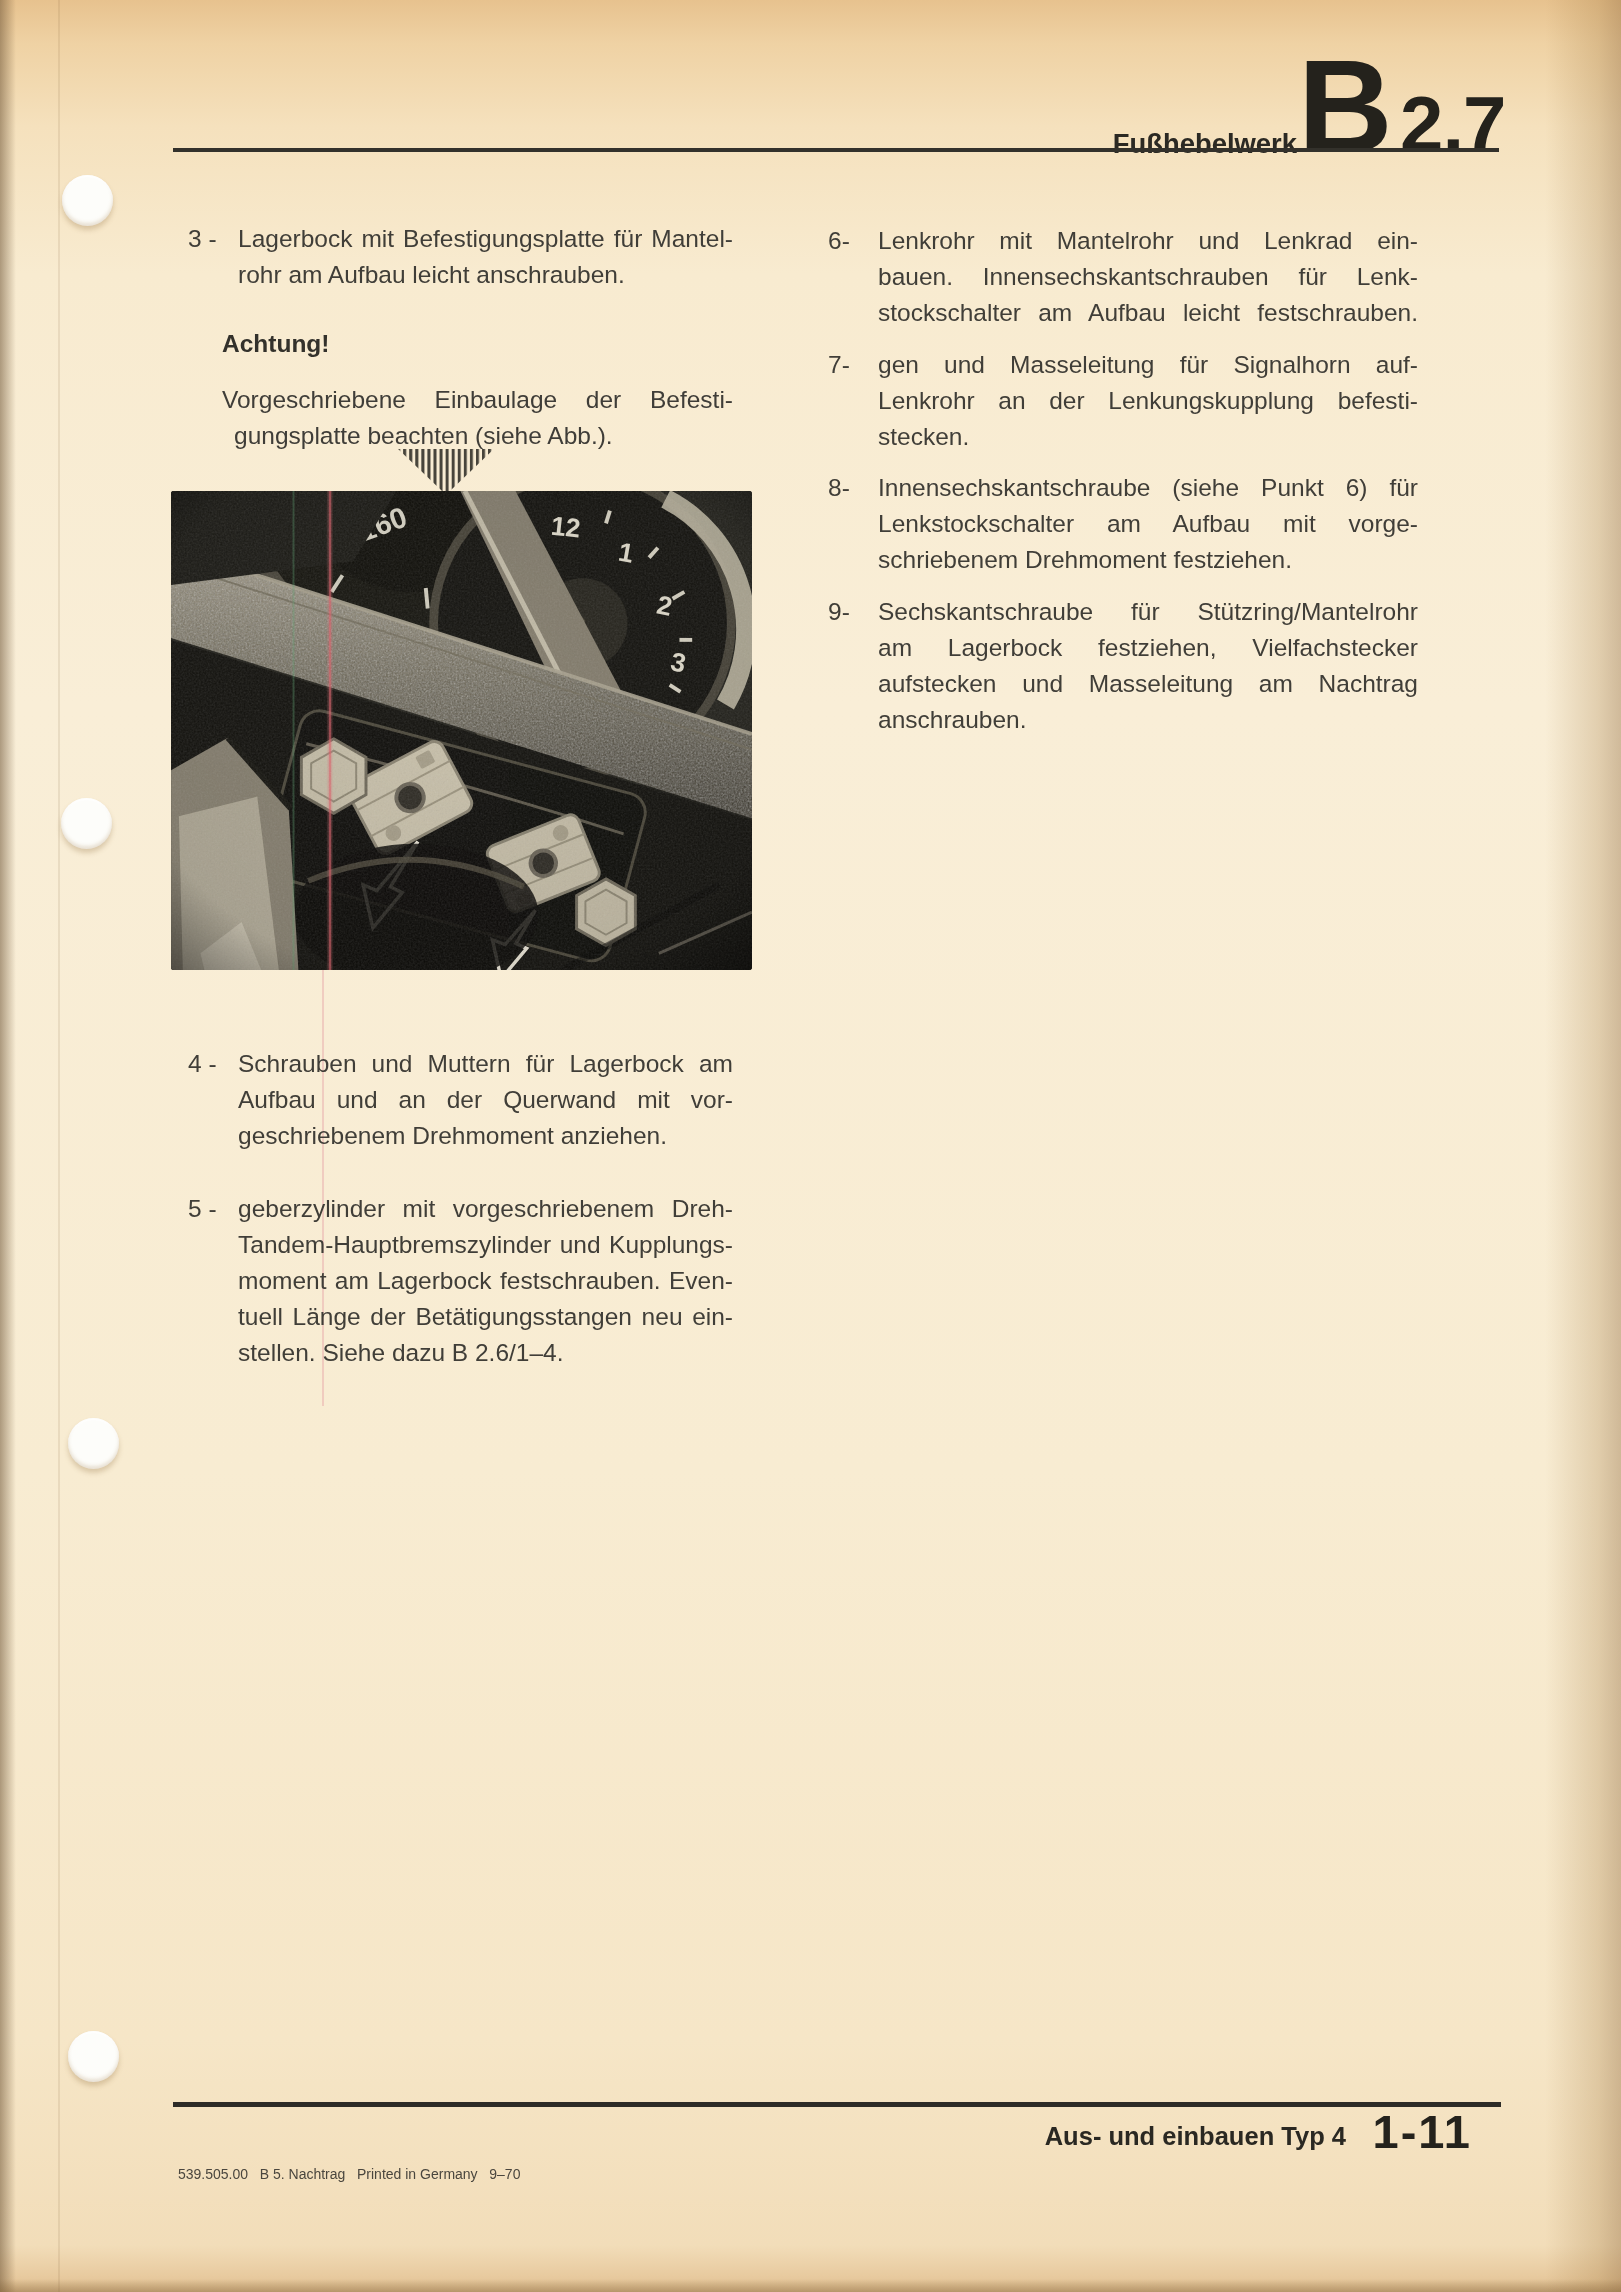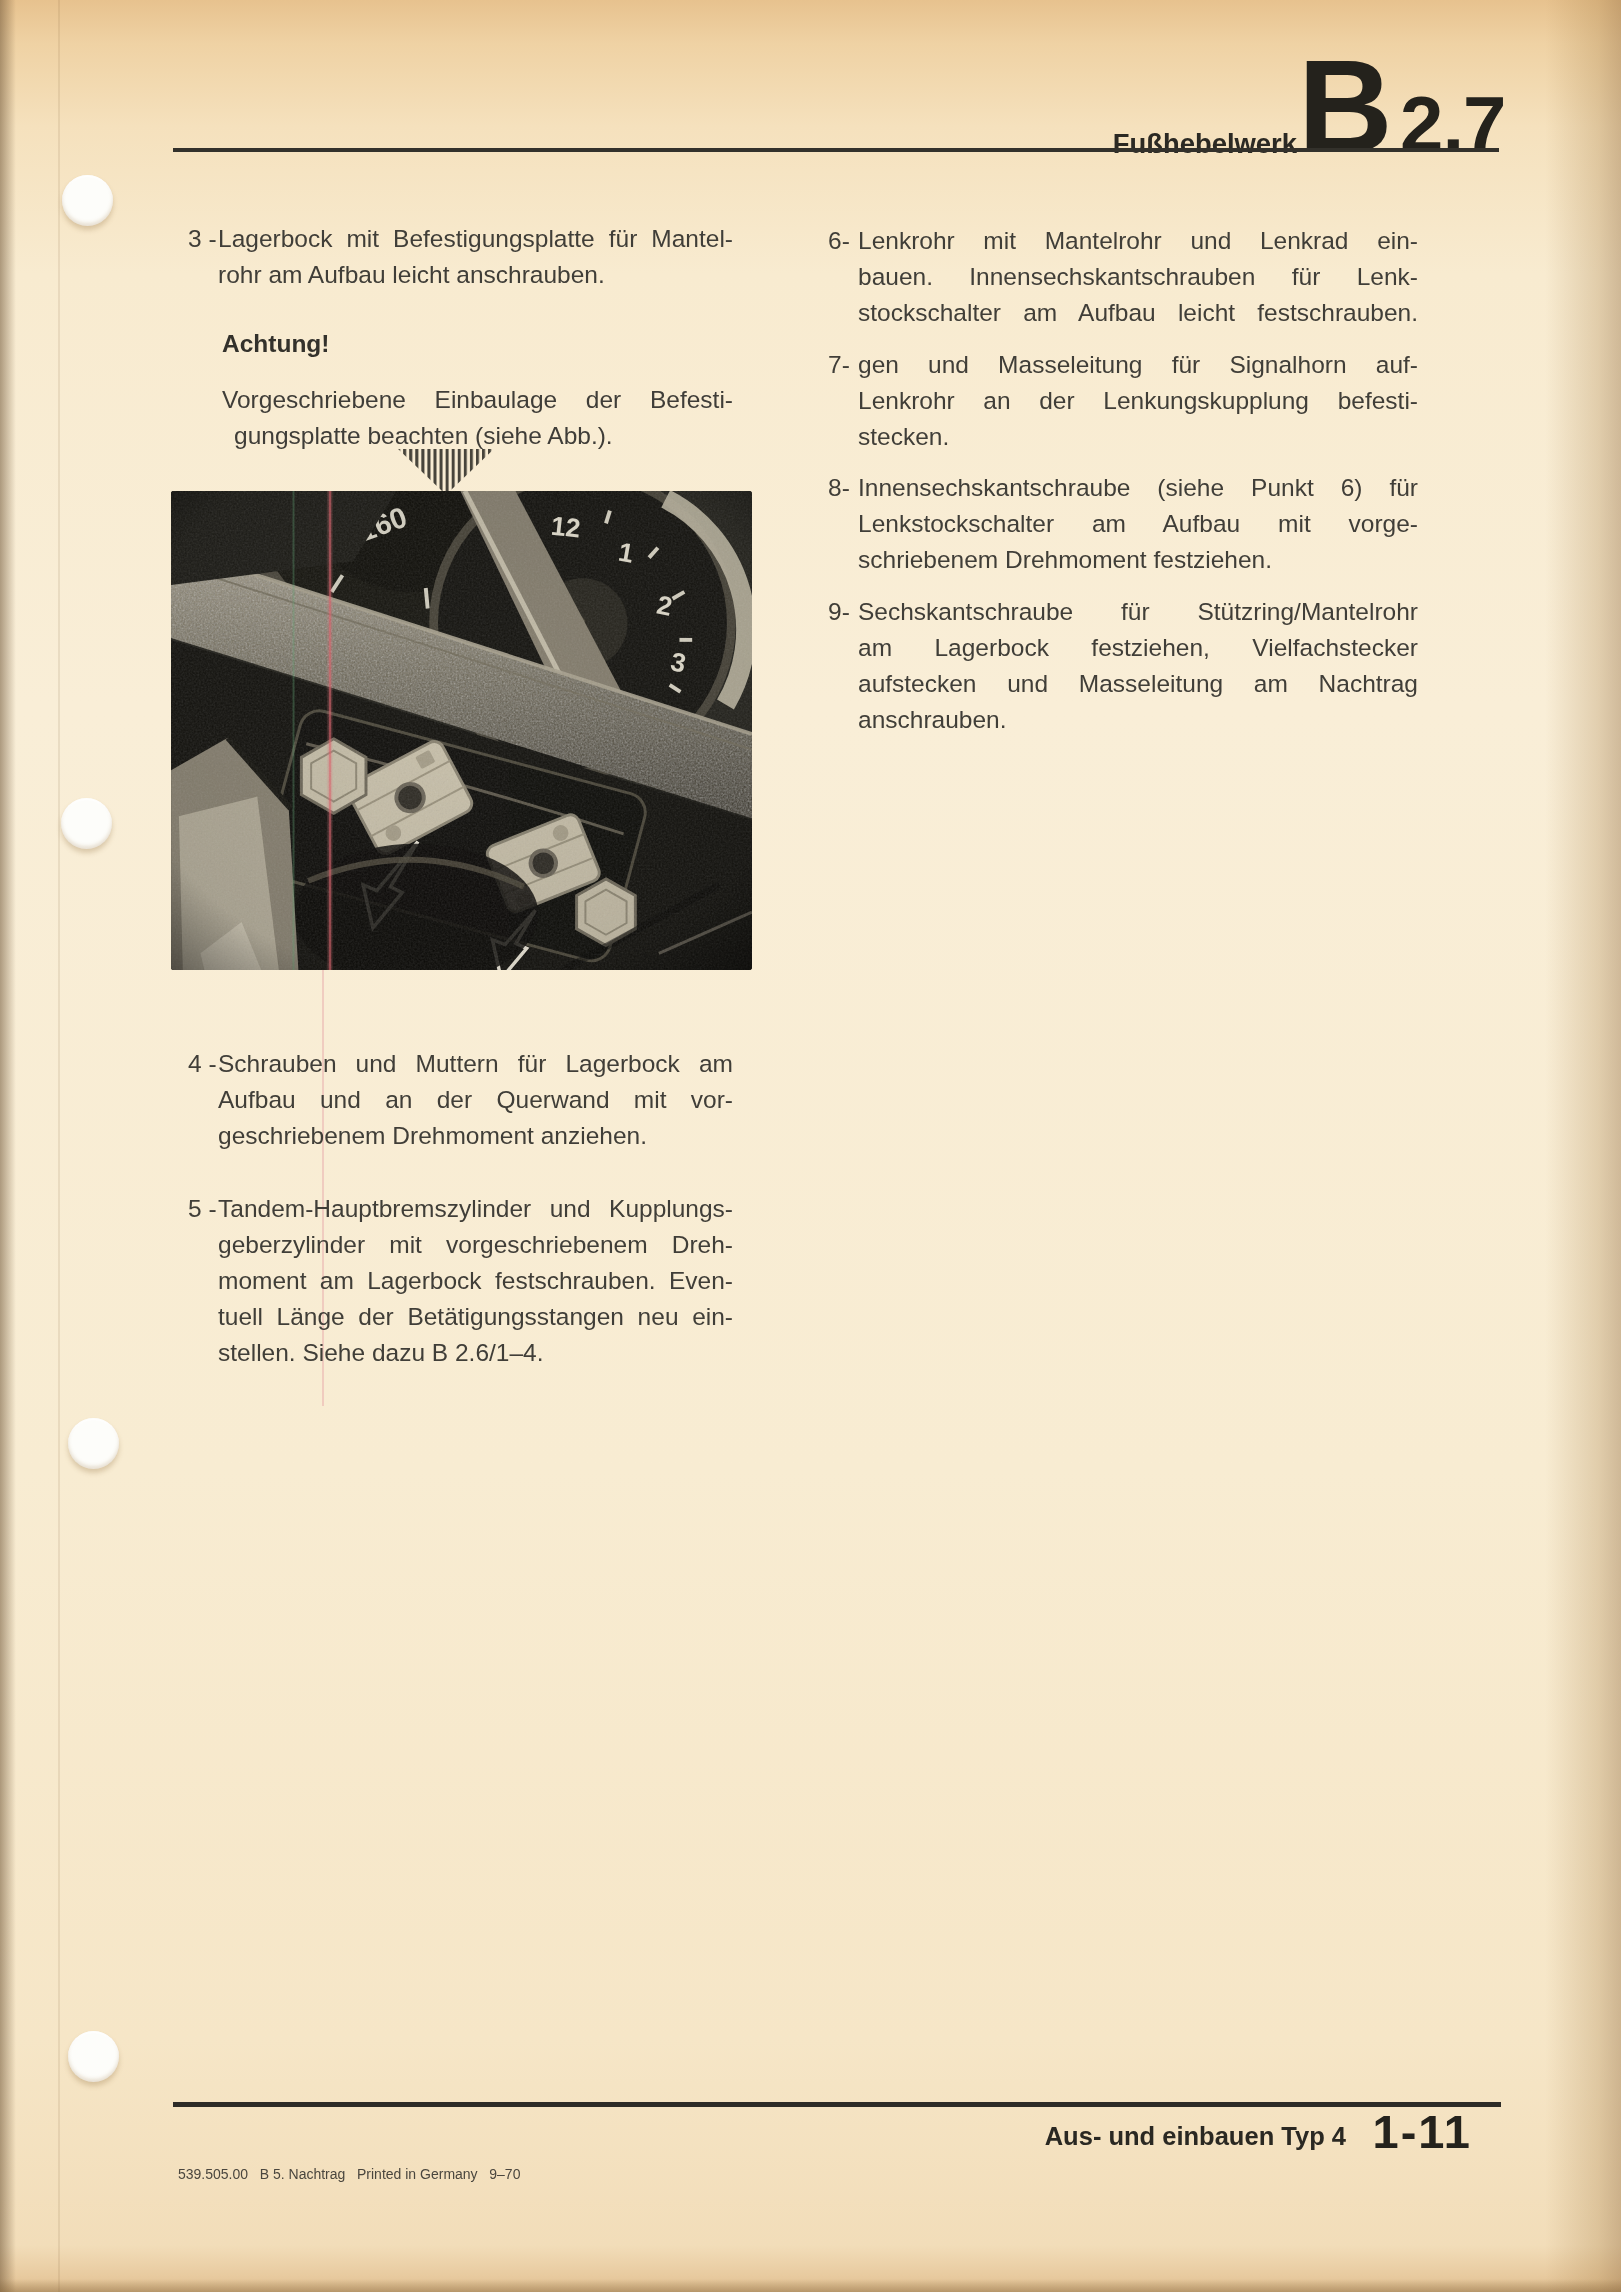--- a/index.html
+++ b/index.html
@@ -17,21 +17,21 @@
   .hole{position:absolute;width:51px;height:51px;border-radius:50%;background:#fdfdfa;
     box-shadow:0 3.9px 4.9px rgba(150,115,70,.30), inset 0 -2.9px 3.9px rgba(170,140,95,.25), inset 0 2px 2px rgba(255,255,255,.9);}
   .hdr-label{position:absolute;right:324px;top:113px;font-size:27.4px;font-weight:700;line-height:1;color:#2b2923;margin-top:17px;}
   .hdr-letter{position:absolute;left:1298px;top:41px;font-size:131px;font-weight:700;line-height:1;letter-spacing:-2px;color:#24221c;}
   .hdr-num{position:absolute;left:1400px;top:85px;font-size:78px;font-weight:700;line-height:1;letter-spacing:-1px;color:#24221c;}
   .rule{position:absolute;background:#33312b;}
   .rule-top{left:173px;top:148px;width:1326px;height:3.9px;}
   .rule-bottom{left:173px;top:2102px;width:1328px;height:4.9px;background:#2e2c27;}
   .inst{position:absolute;font-size:24.5px;line-height:36px;color:#403e38;}
   .inst .num{position:absolute;left:0;top:0;height:36px;}
-  .inst .ln{margin-left:30px;height:36px;text-align:justify;text-align-last:justify;overflow:visible;}
+  .inst .ln{margin-left:50px;height:36px;text-align:justify;text-align-last:justify;overflow:visible;}
   .inst .ln.end{text-align:left;text-align-last:left;}
   .note-title{position:absolute;left:222px;top:326px;font-size:24.5px;line-height:36px;font-weight:700;color:#33312b;}
   .note{position:absolute;left:222px;top:382px;width:511px;font-size:24.5px;line-height:36px;}
   .note .ln{height:36px;text-align:justify;text-align-last:justify;}
   .note .ln.end{text-align:center;text-align-last:left;margin-left:12px;}
   .col-left{width:545px;}
   .col-right{width:590px;}
   .tri-marker{position:absolute;left:397px;top:449px;}
   .figure{position:absolute;left:171px;top:491px;width:581px;height:479px;border-radius:2.9px;overflow:hidden;}
   .ftr-chapter{position:absolute;right:275px;top:2124px;font-size:25.5px;font-weight:700;line-height:1;color:#2a2822;}
@@ -213,22 +213,22 @@
 
   <div class="inst col-left" style="left:188px;top:1046px;">
     <span class="num">4 -</span>
     <div class="ln">Schrauben und Muttern für Lagerbock am</div>
     <div class="ln">Aufbau und an der Querwand mit vor-</div>
     <div class="ln end">geschriebenem Drehmoment anziehen.</div>
   </div>
 
   <div class="inst col-left" style="left:188px;top:1191px;">
     <span class="num">5 -</span>
+    <div class="ln">geberzylinder mit vorgeschriebenem Dreh-</div>
     <div class="ln">Tandem-Hauptbremszylinder und Kupplungs-</div>
-    <div class="ln">geberzylinder mit vorgeschriebenem Dreh-</div>
     <div class="ln">moment am Lagerbock festschrauben. Even-</div>
     <div class="ln">tuell Länge der Betätigungsstangen neu ein-</div>
     <div class="ln end">stellen. Siehe dazu B 2.6/1–4.</div>
   </div>
 
   <div class="inst col-right" style="left:828px;top:223px;">
     <span class="num">6-</span>
     <div class="ln">Lenkrohr mit Mantelrohr und Lenkrad ein-</div>
     <div class="ln">bauen. Innensechskantschrauben für Lenk-</div>
     <div class="ln">stockschalter am Aufbau leicht festschrauben.</div>

